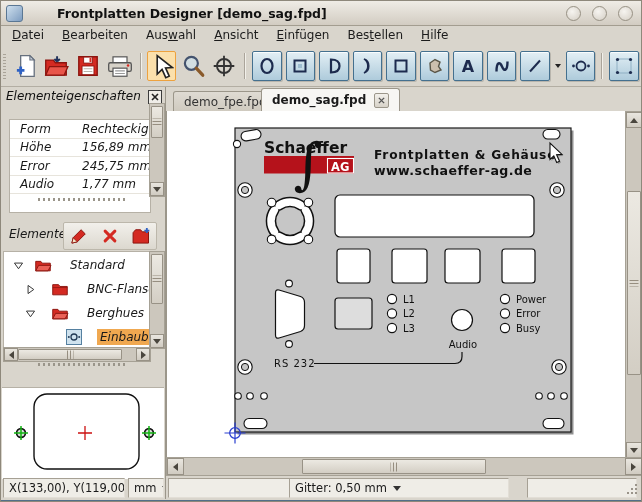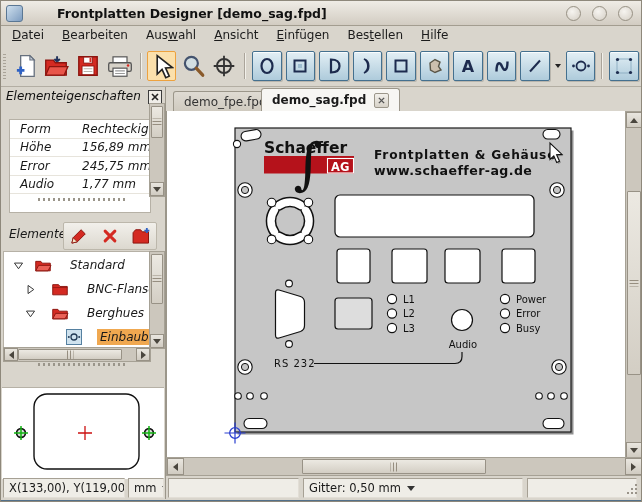--- a/index.html
+++ b/index.html
@@ -543,21 +543,21 @@
       </div>
     <div class="sb-thumb" style="left:135px;top:1px;width:182px;height:13px;">
         <div class="grip-v"></div>
       </div>
     <div class="sb-btn" style="right:0;top:0;width:15px;height:15px;">
         <div class="tri right"></div>
       </div>
   </div>
 
   <div class="sfield" style="left:167px;top:477px;width:131px;"></div>
-  <div class="sfield" style="left:302px;top:477px;width:220px;">
+  <div class="sfield" style="left:288px;top:477px;width:220px;">
       <span>Gitter: 0,50 mm</span>
       <span class="combo-arrow"></span>
     </div>
   <div class="sfield" style="left:526px;top:477px;width:110px;"></div>
   <div class="grip-corner"></div>
   <div class="bottom-strip"></div>
 
 </div>
 
 </body></html>

